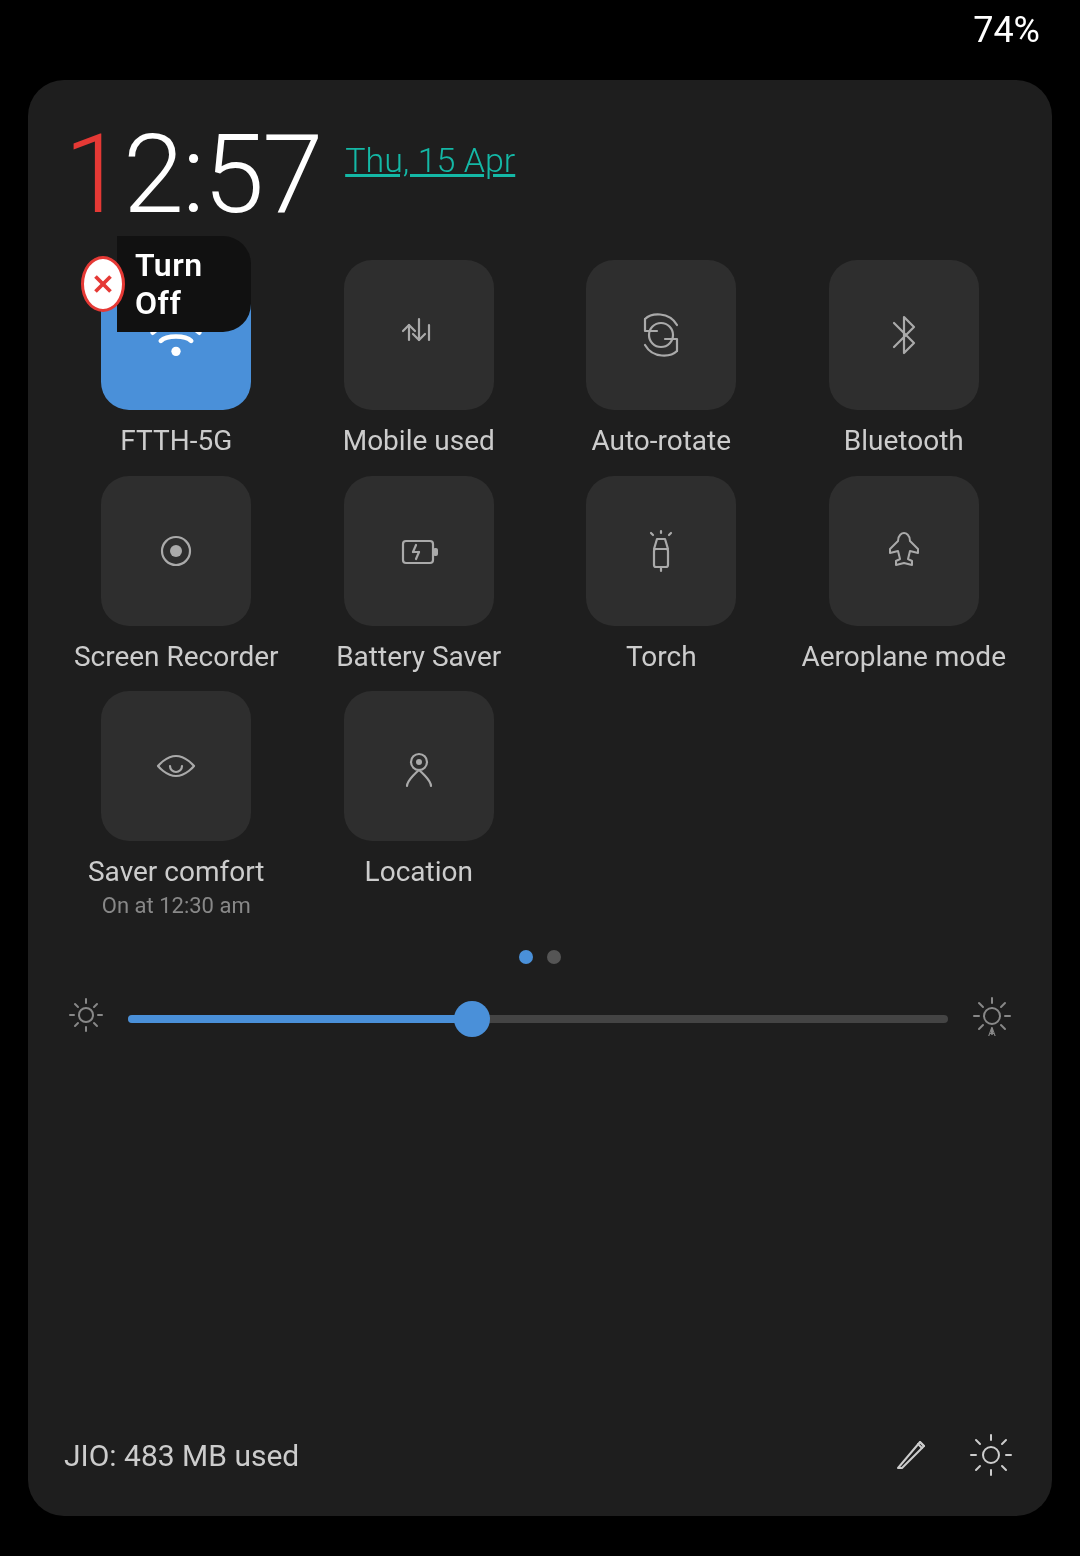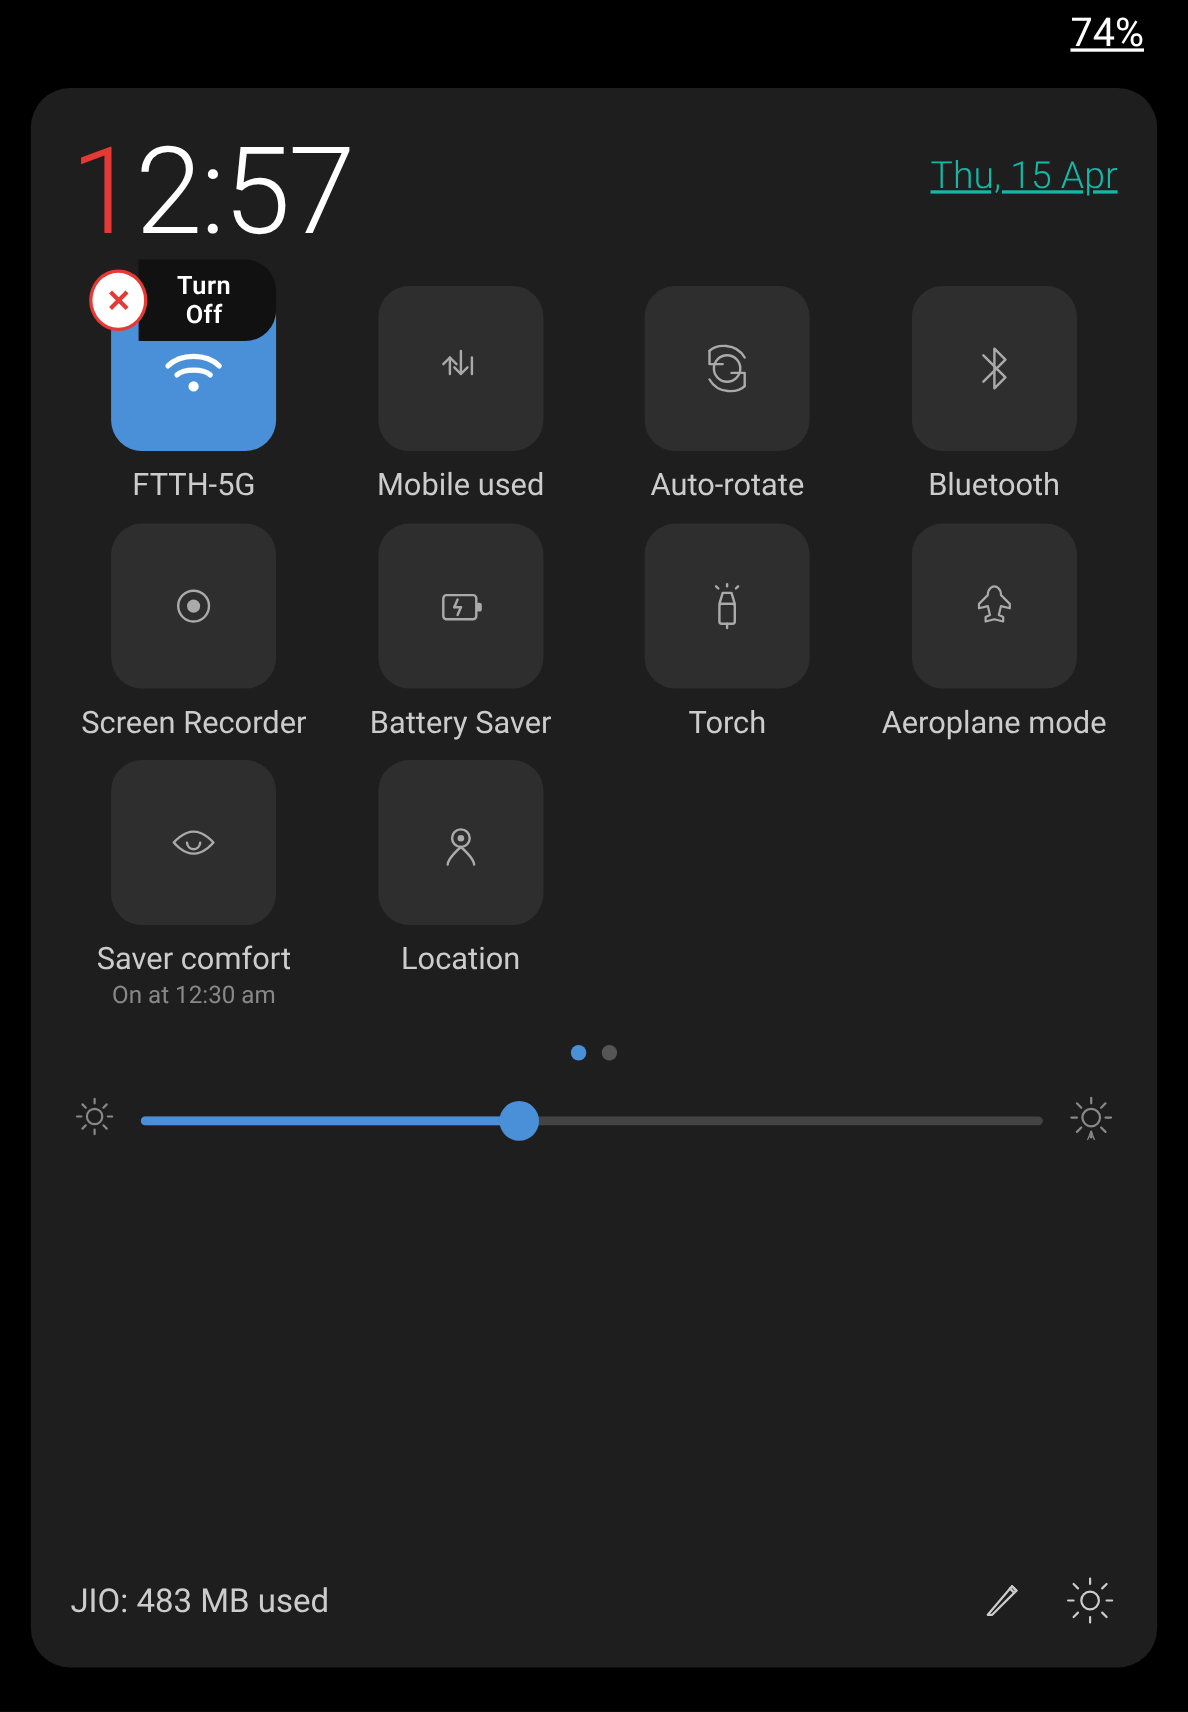--- a/index.html
+++ b/index.html
@@ -22,41 +22,39 @@
       justify-content: flex-end;
       align-items: center;
       padding-right: 40px;
       background: #000;
     }
 
     .battery-text {
       color: #fff;
       font-size: 36px;
       font-weight: 400;
-      text-decoration: underline;
     }
 
     .panel-container {
       position: absolute;
       top: 80px;
       left: 28px;
       right: 28px;
       bottom: 40px;
       background: #1e1e1e;
       border-radius: 36px;
       padding: 40px 36px 36px;
       display: flex;
       flex-direction: column;
     }
 
     .clock-row {
       display: flex;
       align-items: flex-start;
       margin-bottom: 30px;
-      justify-content: space-between;
     }
 
     .clock-time {
       font-size: 110px;
       font-weight: 300;
       color: #fff;
       line-height: 1;
       letter-spacing: -2px;
     }
 
@@ -167,27 +165,26 @@
       width: 30px;
       height: 30px;
       stroke: #e53935;
       stroke-width: 3;
       fill: none;
     }
 
     .turn-off-label {
       background: #111;
       color: #fff;
-      font-size: 23px;
+      font-size: 32px;
       font-weight: 600;
       padding: 10px 24px 10px 18px;
       border-radius: 0 28px 28px 0;
       margin-left: -8px;
       letter-spacing: 0.5px;
-      text-align: center;
     }
 
     .dots-row {
       display: flex;
       justify-content: center;
       align-items: center;
       gap: 14px;
       margin: 18px 0;
     }
 

